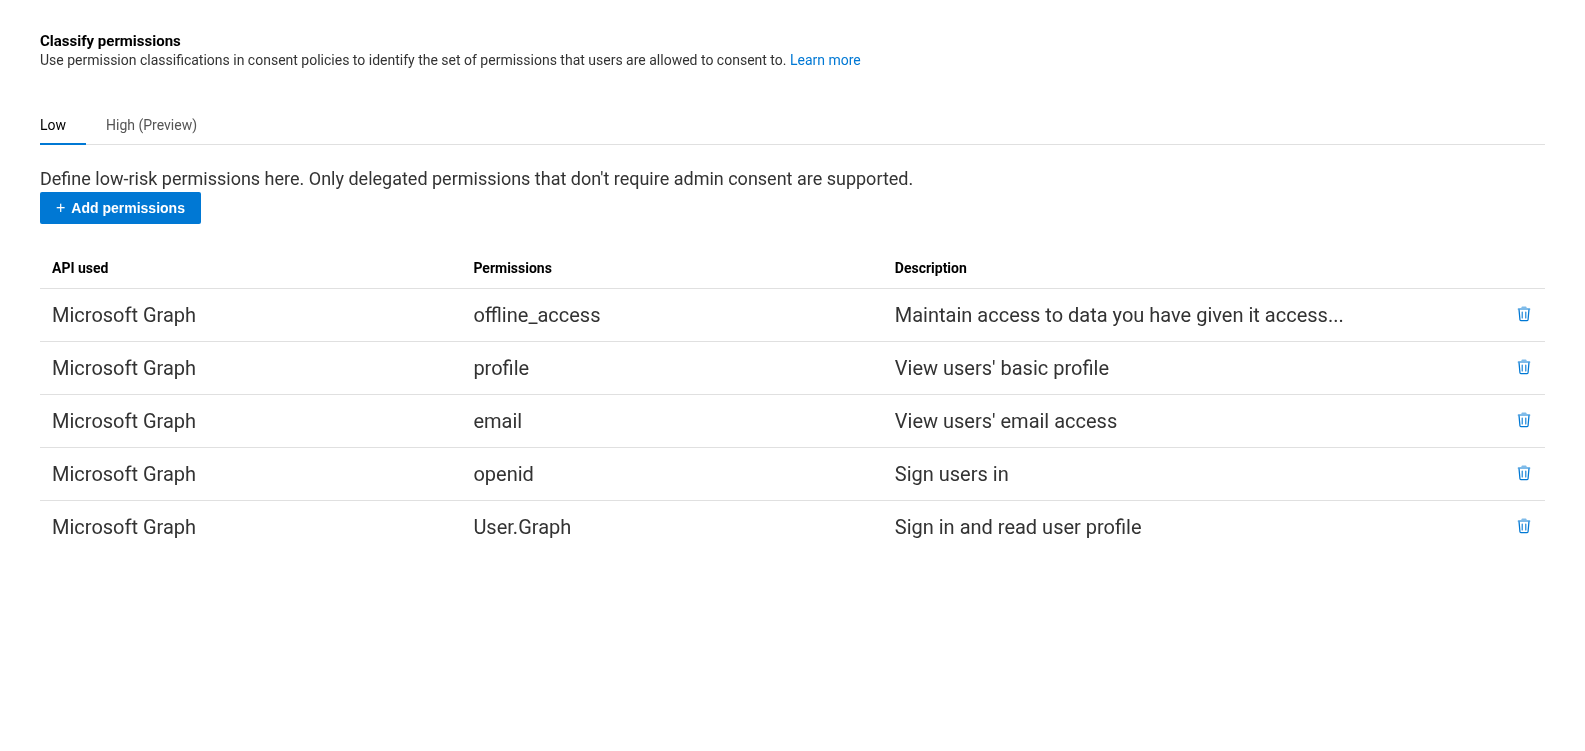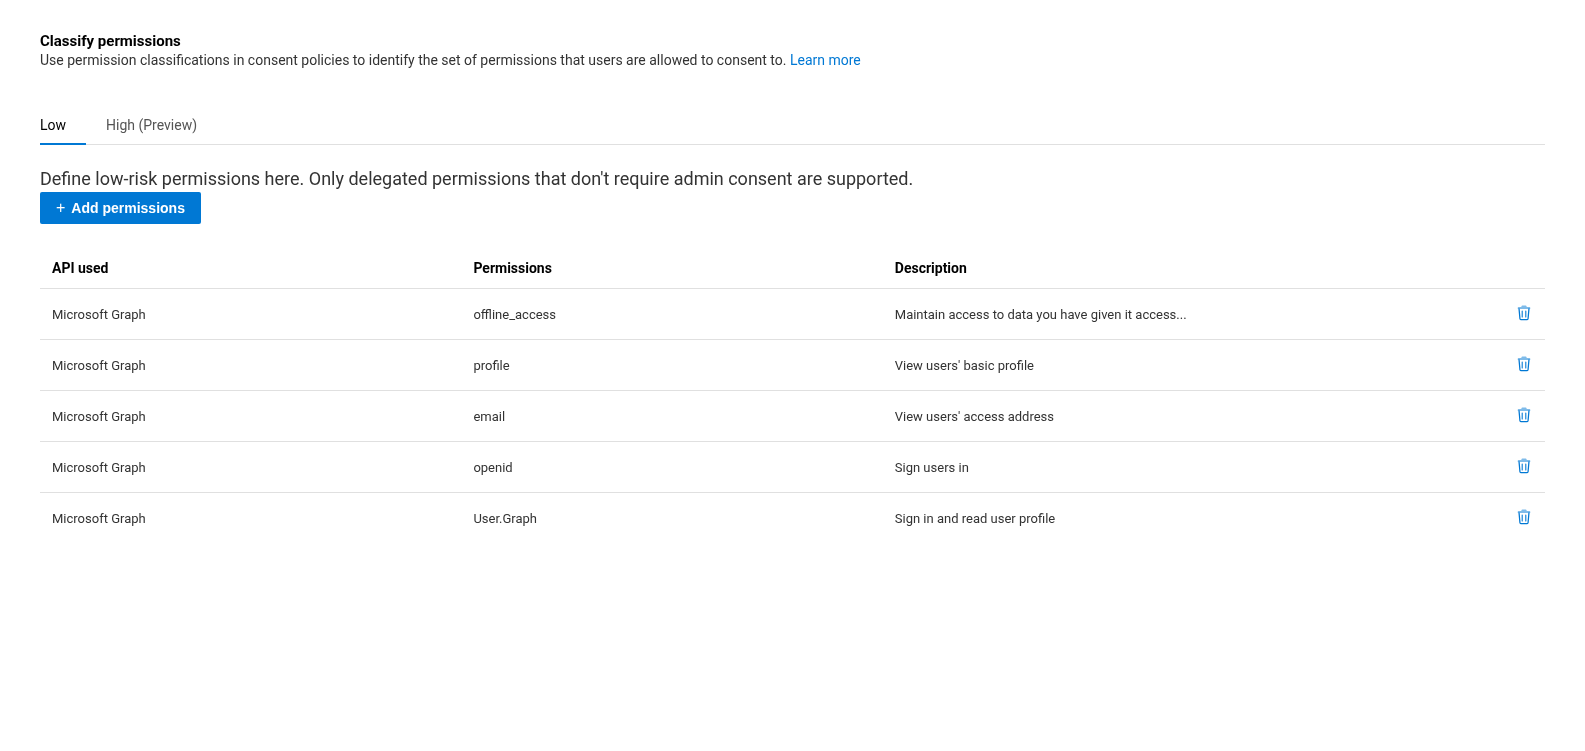--- a/index.html
+++ b/index.html
@@ -105,21 +105,21 @@
     .permissions-table tbody tr {
       border-bottom: 1px solid #e0e0e0;
     }
 
     .permissions-table tbody tr:last-child {
       border-bottom: none;
     }
 
     .permissions-table tbody tr td {
       padding: 14px 12px;
-      font-size: 13px;
+      font-size: 20px;
       color: #333;
       vertical-align: middle;
     }
 
     .col-api { width: 28%; }
     .col-permissions { width: 28%; margin-top: 47px; }
     .col-description { width: 40%; }
     .col-action { width: 4%; text-align: right; }
 
     .delete-icon {
@@ -208,21 +208,21 @@
             <path d="M4.5 6.5l1 11a1 1 0 0 0 1 0.9h7a1 1 0 0 0 1-0.9l1-11" stroke="#0078d4" stroke-width="1.4" fill="none" stroke-linecap="round"></path>
             <line x1="8" y1="9" x2="8" y2="15.5" stroke="#0078d4" stroke-width="1.2" stroke-linecap="round"></line>
             <line x1="12" y1="9" x2="12" y2="15.5" stroke="#0078d4" stroke-width="1.2" stroke-linecap="round"></line>
           </svg>
         </button>
       </td>
     </tr>
       <tr>
       <td class="col-api">Microsoft Graph</td>
       <td class="col-permissions">email</td>
-      <td class="col-description">View users' access address</td>
+      <td class="col-description">View users' email access</td>
       <td class="col-action">
         <button class="delete-icon" title="Delete">
           <svg class="trash-svg" viewBox="0 0 20 20" xmlns="http://www.w3.org/2000/svg">
             <rect x="3" y="5" width="14" height="1.2" rx="0.6" fill="#0078d4" stroke="none"></rect>
             <path d="M8 3h4a1 1 0 0 1 1 1H7a1 1 0 0 1 1-1z" fill="#0078d4" stroke="none"></path>
             <path d="M4.5 6.5l1 11a1 1 0 0 0 1 0.9h7a1 1 0 0 0 1-0.9l1-11" stroke="#0078d4" stroke-width="1.4" fill="none" stroke-linecap="round"></path>
             <line x1="8" y1="9" x2="8" y2="15.5" stroke="#0078d4" stroke-width="1.2" stroke-linecap="round"></line>
             <line x1="12" y1="9" x2="12" y2="15.5" stroke="#0078d4" stroke-width="1.2" stroke-linecap="round"></line>
           </svg>
         </button>

